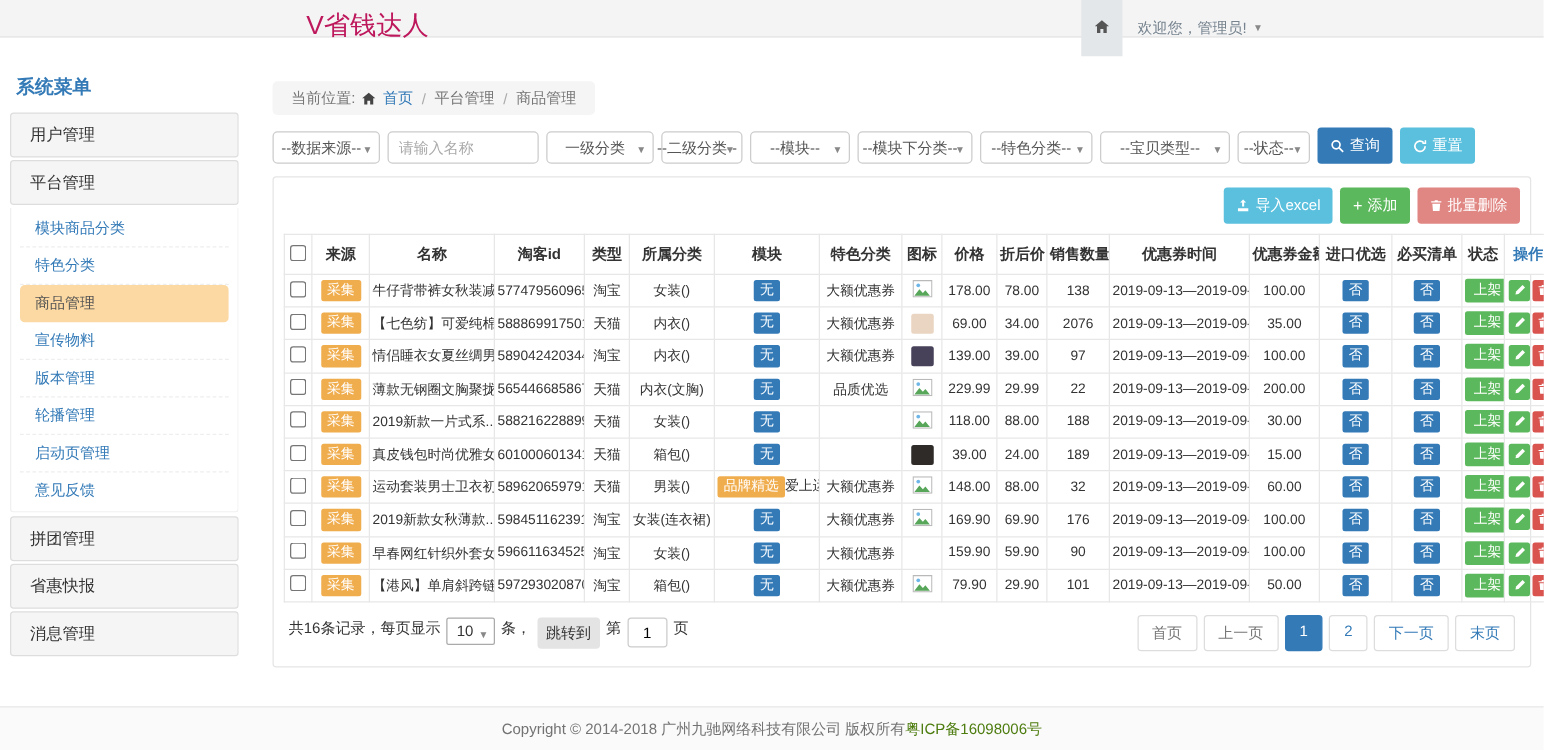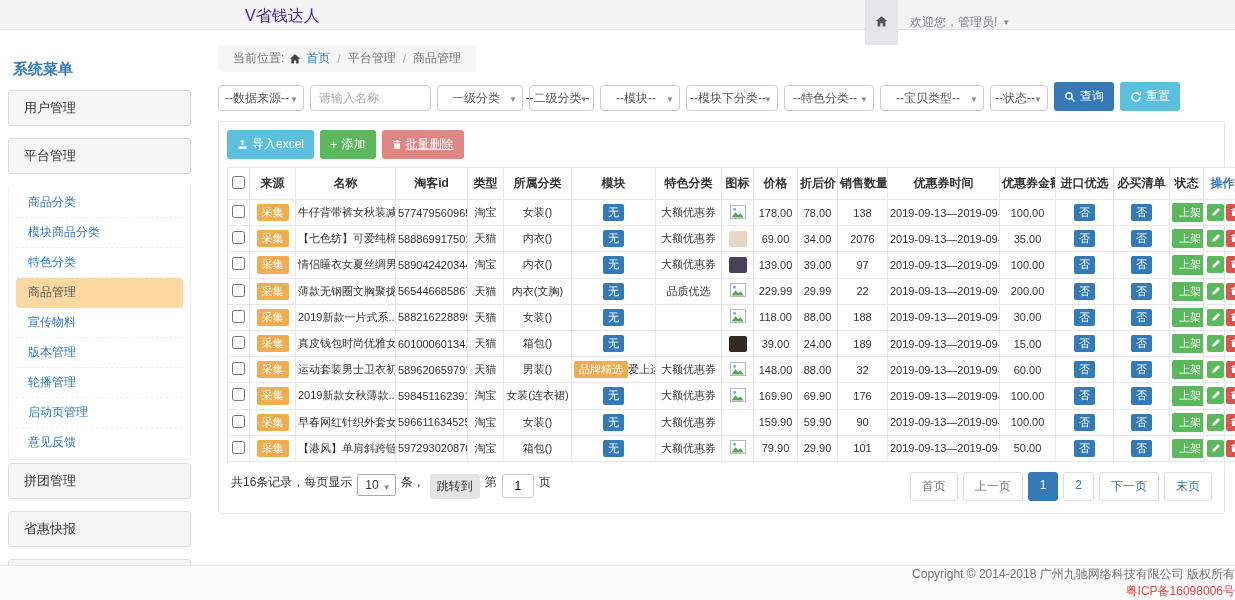--- a/index.html
+++ b/index.html
@@ -3,57 +3,57 @@
 <meta charset="utf-8">
 <title>商品管理</title>
 <style>
   * { box-sizing: border-box; margin: 0; padding: 0; }
   html,body { width:1235px; height:600px; overflow:hidden; }
   body { font-family:"Liberation Sans","DejaVu Sans",sans-serif; font-size:12px; color:#333; background:#fff; position:relative; }
   a { text-decoration:none; }
 
   
   .topbar { position:absolute; left:0; top:0; width:1235px; height:30px; background:#f4f4f4; border-bottom:1px solid #e3e3e3; }
-  .brand { position:absolute; left:245px; top:6px; font-size:16px; color:#4c1d95; }
+  .brand { position:absolute; left:245px; top:6px; font-size:21px; color:#be185d; }
   .top-right { position:absolute; left:865px; top:0; height:45px; display:flex; align-items:stretch; }
   .home-box { width:33px; background:#e4e7ea; display:flex; align-items:center; justify-content:center; color:#555; cursor:pointer; }
   .welcome { display:flex; align-items:center; padding:0 12px; color:#76838f; cursor:pointer; }
   .caret { font-size:8px; color:#888; margin-left:5px; }
 
   
   .sidebar { position:absolute; left:8px; top:52px; width:183px; height:513px; overflow:hidden; }
   .sidebar-title { color:#337ab7; font-size:15px; font-weight:bold; padding:8px 5px 11px; }
-  .panel-header { background:#f5f5f5; border:1px solid #ddd; border-radius:3px; padding:8px 15px; margin-bottom:12px; color:#333; font-size:13px; cursor:pointer; }
+  .panel-header { background:#f5f5f5; border:1px solid #ddd; border-radius:3px; padding:8px 15px; margin-bottom:2px; color:#333; font-size:13px; cursor:pointer; }
   .panel-body { background:#fff; border:1px solid #f0f0f0; border-top:none; border-radius:0 0 3px 3px; padding:2px 7px; margin-bottom:3px; }
   .sub-item { display:block; padding:6px 12px; color:#337ab7; font-size:12px; border-bottom:1px dashed #eee; cursor:pointer; }
   .sub-item:last-child { border-bottom:none; }
   .sub-item.active { background:#fcd9a2; border-radius:4px; color:#555; border-bottom-color:transparent; }
 
   
   .main { position:absolute; left:218px; top:45px; width:1007px; }
-  .breadcrumb { display:inline-flex; align-items:center; gap:5px; background:#f5f5f5; border-radius:4px; padding:5px 15px; color:#777; margin-bottom:10px; }
+  .breadcrumb { display:inline-flex; align-items:center; gap:5px; background:#f5f5f5; border-radius:4px; padding:5px 15px; color:#777; margin-bottom:10px;margin-top:20px; }
   .breadcrumb a { color:#337ab7; }
   .breadcrumb .sep { color:#aaa; padding:0 2px; }
   .bc-home-icon { color:#444; display:inline-flex; }
 
   .filter-row { display:flex; gap:6px; align-items:flex-end; margin-bottom:10px; }
   .fselect { position:relative; height:26px; border:1px solid #ccc; border-radius:4px; background:#fff; color:#555; display:flex; align-items:center; justify-content:center; padding:0 14px 0 6px; cursor:pointer; white-space:nowrap; }
   .fselect .caret { position:absolute; right:5px; top:9px; }
   .finput { height:26px; border:1px solid #ccc; border-radius:4px; padding:0 8px; color:#333; width:121px; font-size:12px; font-family:Liberation Serif, serif; }
   .finput::placeholder { color:#aaa; }
 
   .btn { display:inline-flex; align-items:center; gap:4px; border:none; border-radius:3px; color:#fff; font-size:12px; padding:6px 10px; cursor:pointer; font-family:inherit; }
   .btn-primary { background:#337ab7; }
   .btn-info { background:#5bc0de; }
   .btn-success { background:#5cb85c; }
-  .btn-danger { background:#e08683;text-decoration:underline; }
+  .btn-danger { background:#e08683; }
   .btn svg { display:block; }
 
   .content-panel { border:1px solid #e5e5e5; border-radius:3px; padding:8px; background:#fff; }
-  .toolbar { display:flex; justify-content:flex-start; gap:6px; margin-bottom:8px; }
+  .toolbar { display:flex; justify-content:flex-end; gap:6px; margin-bottom:8px; }
 
   table.grid { width:100%; border-collapse:collapse; table-layout:fixed; }
   .grid th, .grid td { border:1px solid #e7e7e7; text-align:center; padding:3px 2px; font-size:11px; overflow:hidden; white-space:nowrap; vertical-align:middle; }
   .grid th { font-weight:bold; padding:7px 2px; color:#333; background:#fff; font-size:12px; }
   .grid th.op { color:#337ab7; }
   .badge { display:inline-block; color:#fff; font-size:11px; padding:2px 5px; border-radius:2px; line-height:1.2; }
   .badge-orange { background:#f0ad4e; }
   .badge-blue { background:#337ab7; cursor:pointer; }
   .badge-green { background:#5cb85c; cursor:pointer; padding:3px 7px; }
   .thumb { display:inline-block; width:18px; height:16px; border-radius:2px; vertical-align:middle; }
@@ -66,22 +66,22 @@
   .psize { position:relative; border:1px solid #aaa; border-radius:2px; padding:3px 16px 3px 7px; background:#fff; cursor:pointer; }
   .psize .caret { position:absolute; right:4px; top:8px; }
   .jump-chip { background:#e4e4e4; border-radius:3px; padding:4px 7px; color:#333; cursor:pointer; }
   .jump-input { width:32px; height:24px; border:1px solid #ccc; border-radius:3px; text-align:center; font-size:12px; font-family:inherit; }
   .pager { display:flex; gap:5px; }
   .pg { border:1px solid #ddd; border-radius:3px; padding:5px 11px; color:#337ab7; background:#fff; cursor:pointer; }
   .pg.disabled { color:#777; }
   .pg.active { background:#337ab7; border-color:#337ab7; color:#fff; }
 
   
-  .footer { position:absolute; left:0; bottom:0; width:1235px; height:35px; background:#fafafa; border-top:1px solid #e7e7e7; display:flex; align-items:flex-end; justify-content:center; color:#737373; z-index:5;flex-direction:column; }
-  .footer a { color:#ef4444; }
+  .footer { position:absolute; left:0; bottom:0; width:1235px; height:35px; background:#fafafa; border-top:1px solid #e7e7e7; display:flex; align-items:center; justify-content:center; color:#737373; z-index:5; }
+  .footer a { color:#4d7c0f; }
 </style>
 </head>
 <body>
 
 <div class="topbar">
   <div class="brand">V省钱达人</div>
   <div class="top-right">
     <div class="home-box">
       <span>
         <svg width="13" height="13" viewBox="0 0 16 16" fill="currentColor">
@@ -95,21 +95,20 @@
     </div>
   </div>
 </div>
 
 <div class="sidebar">
   <div class="sidebar-title">系统菜单</div>
   <div>
       <div class="panel-header">用户管理</div>
       <div class="panel-header">平台管理</div>
       <div class="panel-body">
-        <a class="sub-item" href="#">商品分类</a>
         <a class="sub-item" href="#">模块商品分类</a>
         <a class="sub-item" href="#">特色分类</a>
         <a class="sub-item active" href="#">商品管理</a>
         <a class="sub-item" href="#">宣传物料</a>
         <a class="sub-item" href="#">版本管理</a>
         <a class="sub-item" href="#">轮播管理</a>
         <a class="sub-item" href="#">启动页管理</a>
         <a class="sub-item" href="#">意见反馈</a>
       </div>
       <div class="panel-header">拼团管理</div>

